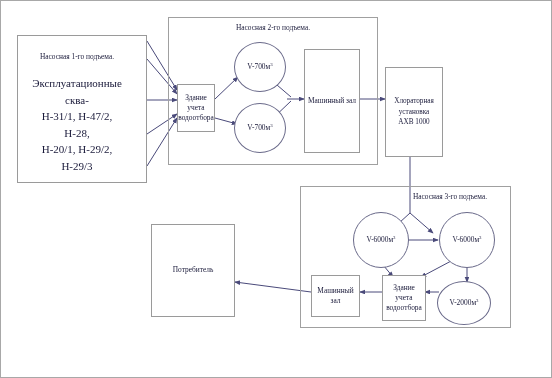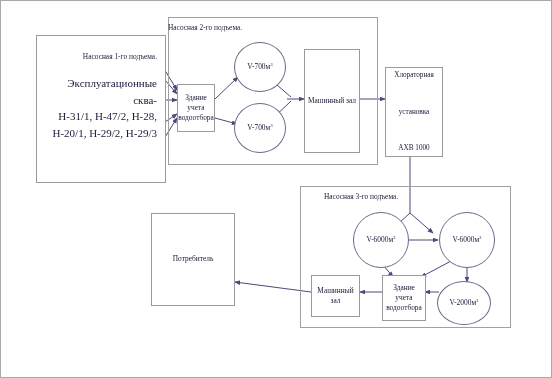--- a/index.html
+++ b/index.html
@@ -45,44 +45,42 @@
   .frame {
     position: absolute;
     border: 1px solid #a0a0a0;
     background: transparent;
     box-sizing: border-box;
     z-index: 1;
   }
   .frame-title {
     position: absolute;
     width: 100%;
-    text-align: left;
+    text-align: center;
     font-size: 7.4px;
     color: #1a1a3a;
     z-index: 2;
   }
   .nodetext {
     font-size: 7.4px;
     line-height: 1.38;
     padding: 0 2px;
   }
   .smalltext {
     font-size: 7.2px;
     line-height: 1.45;
-    gap: 26px;
   }
   .station1 {
     position: absolute;
     box-sizing: border-box;
     border: 1px solid #9a9a9a;
     background: #ffffff;
     z-index: 3;
-    padding: 16px 8px 0 10px;
-    text-align: right;
-    margin-left: 19px;
+    padding: 16px 20px 0 10px;
+    text-align: center;
   }
   .station1 .line1 {
     font-size: 7.4px;
     margin-bottom: 14px;
   }
   .station1 .blocktext {
     font-size: 11px;
     line-height: 1.5;
   }
   sup {
@@ -193,17 +191,17 @@
   </div>
 
   <div class="node rect-node nodetext" style="left:381px; top:274px; width:44px; height:46px;">
     <span>Здание учета водоотбора</span>
   </div>
 
   <div class="node rect-node nodetext" style="left:310px; top:274px; width:49px; height:42px;">
     <span>Машинный зал</span>
   </div>
 
-  <div class="node rect-node nodetext" style="left:150px; top:212px; width:84px; height:93px;">
+  <div class="node rect-node nodetext" style="left:150px; top:223px; width:84px; height:93px;">
     <span>Потребитель</span>
   </div>
 
 </div>
 
 </body></html>

